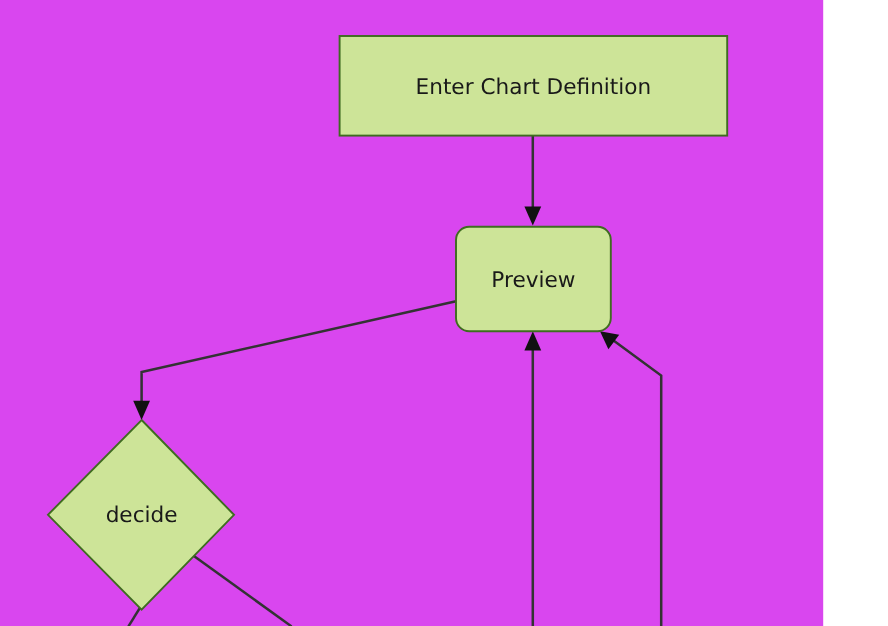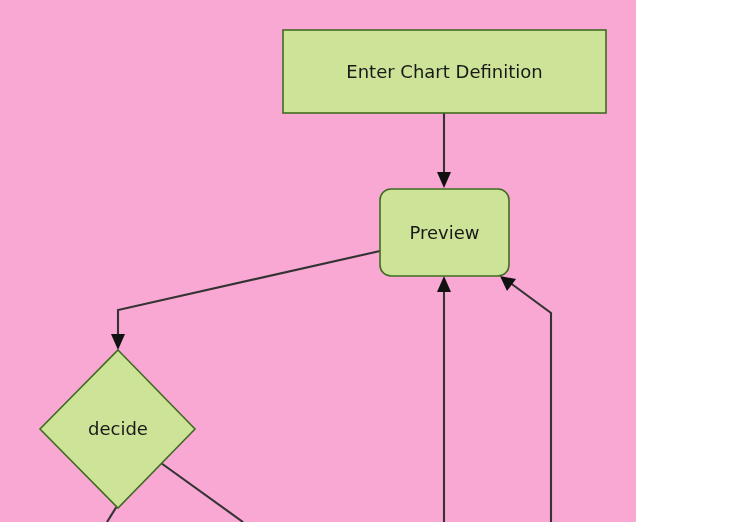--- a/index.html
+++ b/index.html
@@ -9,23 +9,23 @@
     background: #ffffff;
   }
   body {
     width: 740px;
     height: 522px;
     overflow: hidden;
     font-family: "DejaVu Sans", "Liberation Sans", sans-serif;
   }
   #diagram-root {
     position: relative;
-    width: 636px;
+    width: 686px;
     height: 522px;
-    background: #f9a8d4;
+    background: #d946ef;
   }
   svg.flow-canvas {
     display: block;
     width: 740px;
     height: 522px;
   }
   .node-shape {
     fill: #cde498;
     stroke: #3f6c20;
     stroke-width: 1.6px;

